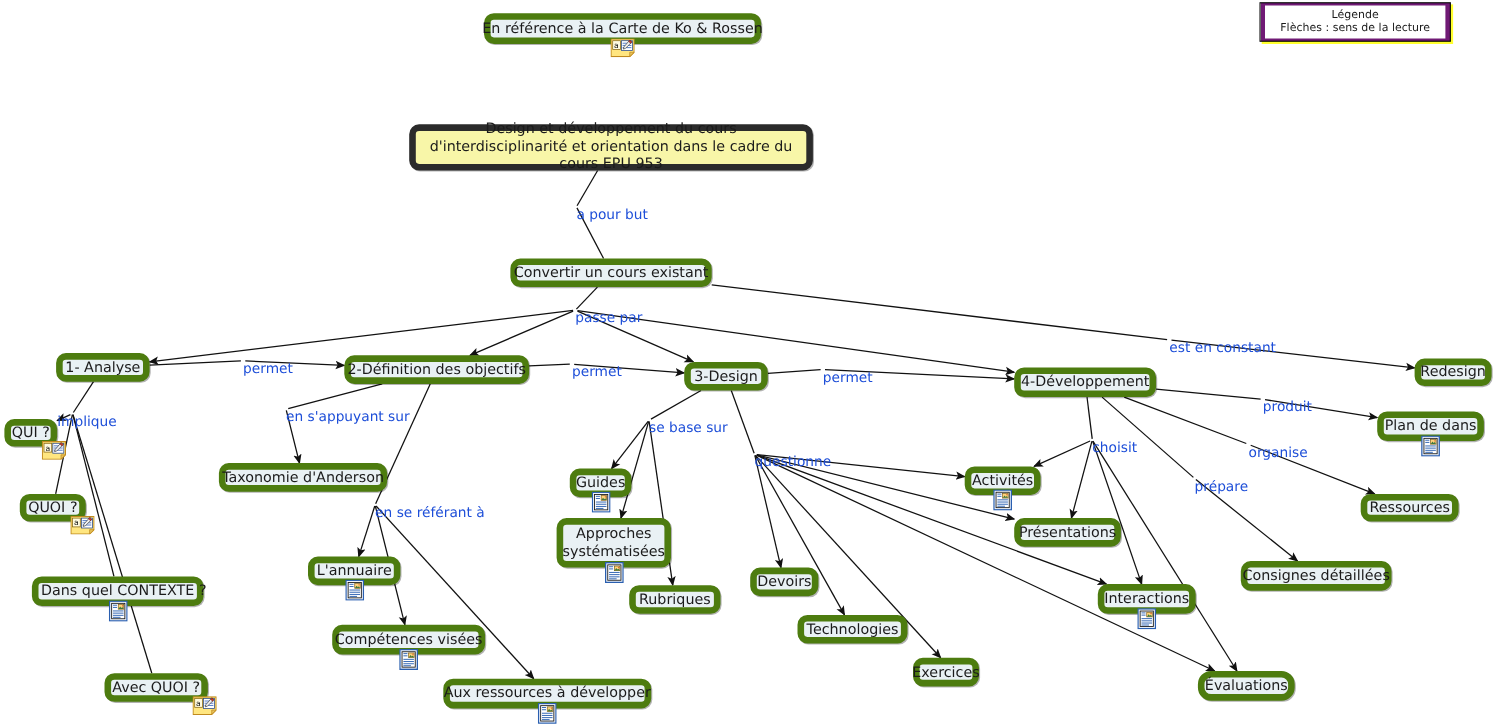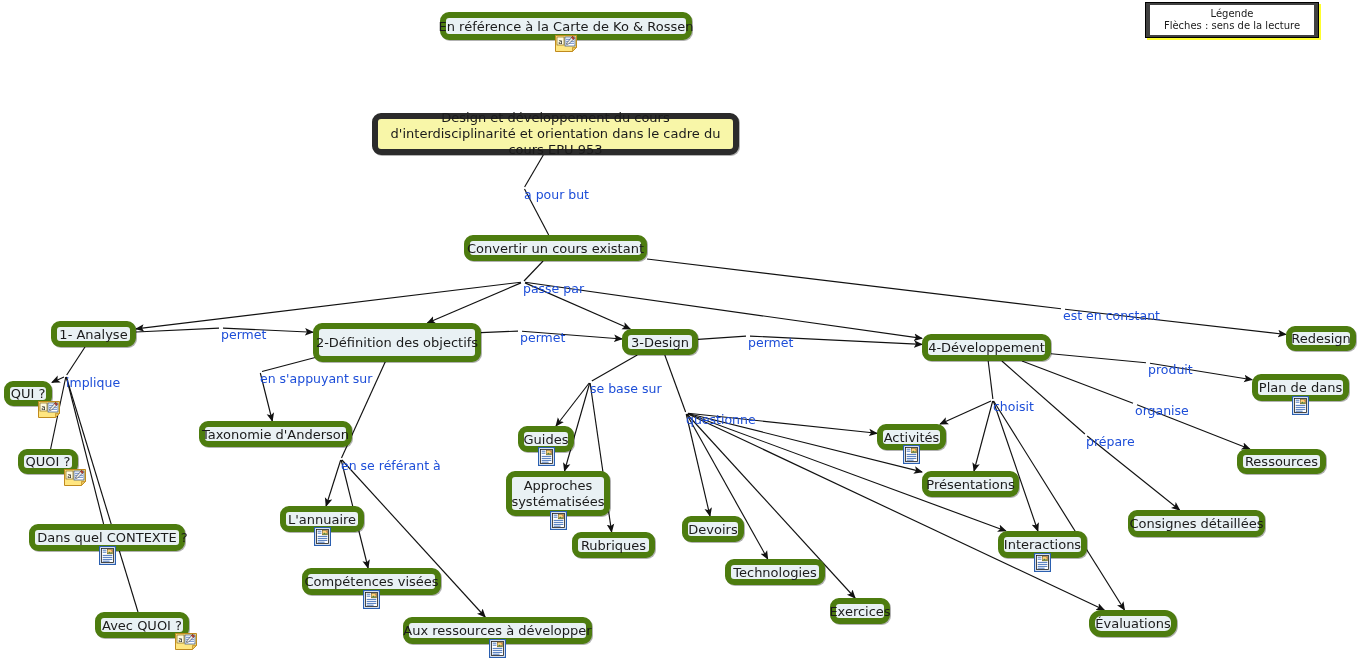--- a/index.html
+++ b/index.html
@@ -45,21 +45,21 @@
   }
   .node.multiline {
     white-space: normal;
     line-height: 16px;
   }
   .node.yellow {
     background: #f8f6a8;
     border-color: #2b2b2b;
   }
   .node.legend {
-    background: #404040;
+    background: #701a75;
     border: 1px solid #000000;
     border-radius: 0;
     box-shadow: 2px 2px 0 #ffff2e;
     font-size: 10px;
     line-height: 12px;
     white-space: normal;
     flex-direction: column;
     padding: 2px 4px;
     background-clip: padding-box;
   }
@@ -175,21 +175,21 @@
         </svg></span>
       <div class="node yellow multiline" style="left: 372px; top: 113px; width: 367px; height: 42px;">
         <span>Design et développement du cours d'interdisciplinarité et orientation dans le cadre du cours EPU 953</span>
       </div>
       <div class="node" style="left: 464px; top: 235px; width: 183px; height: 26px;">
         <span>Convertir un cours existant</span>
       </div>
       <div class="node" style="left: 51px; top: 321px; width: 85px; height: 26px;">
         <span>1- Analyse</span>
       </div>
-      <div class="node" style="left: 313px; top: 323px; width: 168px; height: 39px; align-items: center;">
+      <div class="node" style="left: 313px; top: 323px; width: 168px; height: 26px; align-items: center;">
         <span>2-Définition des objectifs</span>
       </div>
       <div class="node" style="left: 622px; top: 329px; width: 76px; height: 26px;">
         <span>3-Design</span>
       </div>
       <div class="node" style="left: 922px; top: 334px; width: 129px; height: 27px;">
         <span>4-Développement</span>
       </div>
       <div class="node" style="left: 1286px; top: 326px; width: 70px; height: 25px;">
         <span>Redesign</span>
@@ -418,21 +418,21 @@
       <div class="link-label" style="left: 221px; top: 328px;">permet</div>
       <div class="link-label" style="left: 520px; top: 331px;">permet</div>
       <div class="link-label" style="left: 748px; top: 336px;">permet</div>
       <div class="link-label" style="left: 1063px; top: 309px;">est en constant</div>
       <div class="link-label" style="left: 1148px; top: 363px;">produit</div>
       <div class="link-label" style="left: 1135px; top: 404px;">organise</div>
       <div class="link-label" style="left: 1086px; top: 435px;">prépare</div>
       <div class="link-label" style="left: 993px; top: 400px;">choisit</div>
       <div class="link-label" style="left: 686px; top: 413px;">questionne</div>
       <div class="link-label" style="left: 590px; top: 382px;">se base sur</div>
-      <div class="link-label" style="left: 66px; top: 376px; text-align: center;">implique</div>
+      <div class="link-label" style="left: 52px; top: 376px; text-align: center;">implique</div>
       <div class="link-label" style="left: 260px; top: 372px;">en s'appuyant sur</div>
       <div class="link-label" style="left: 341px; top: 459px;">en se  référant à</div>
     </div>
 
   <div class="node legend" style="left:1145px; top:2px; width:174px; height:36px;">
     <div class="legend-inner">
       <span>Légende</span>
       <span>Flèches : sens de la lecture</span>
     </div>
   </div>

